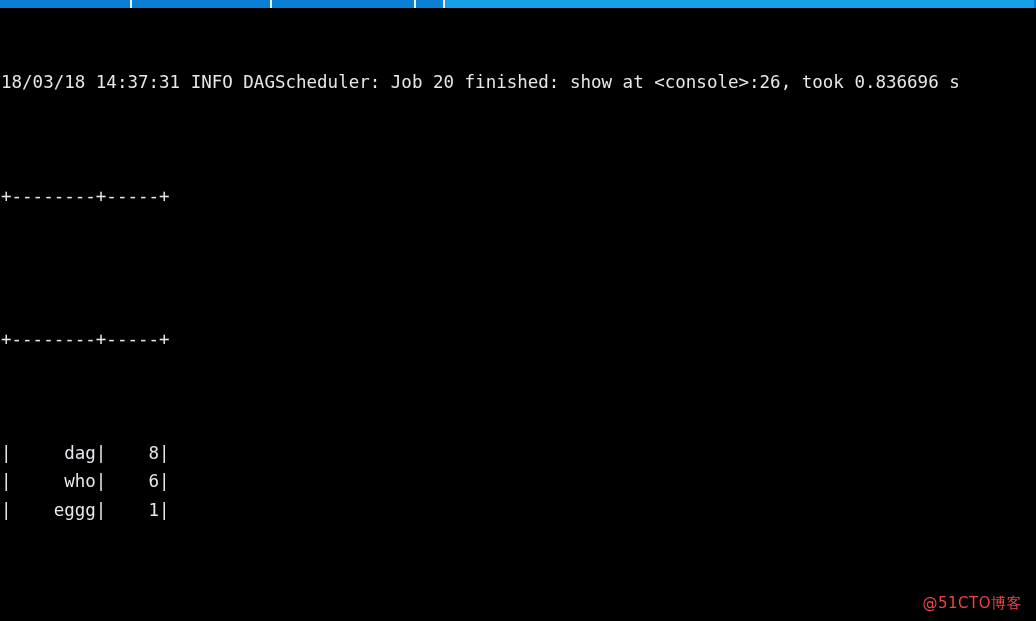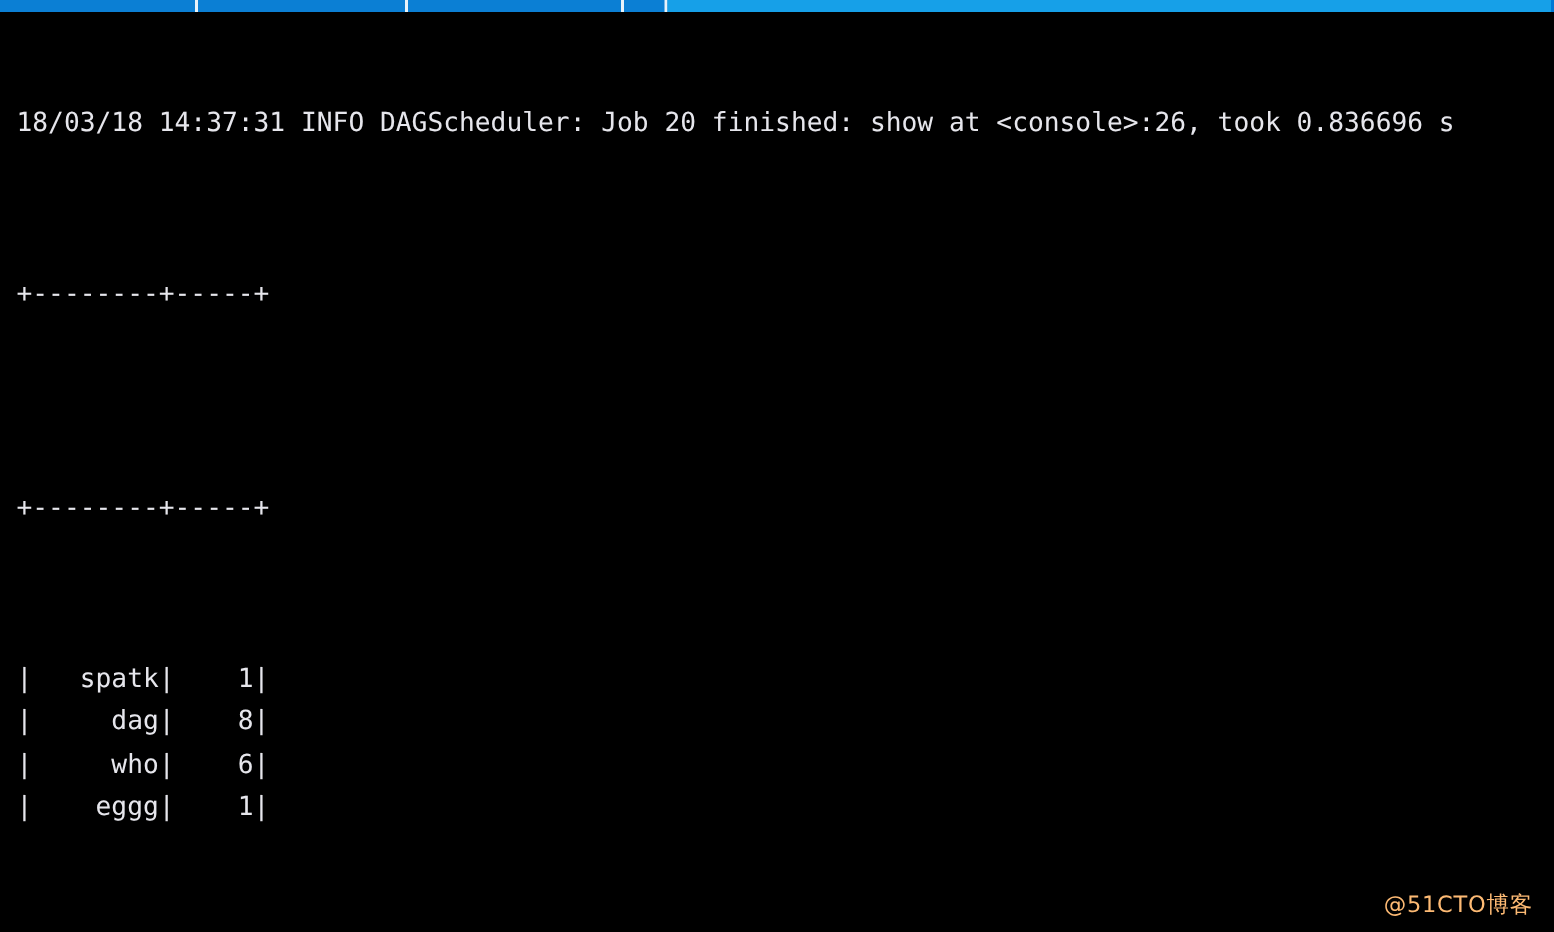--- a/index.html
+++ b/index.html
@@ -46,38 +46,38 @@
     left: 0;
     width: 1036px;
     height: 613px;
     background: #000000;
     color: #d9d9e3;
     font-family: "DejaVu Sans Mono", "Liberation Mono", monospace;
     font-size: 17.5px;
     line-height: 28.5px;
     letter-spacing: 0px;
     white-space: pre;
-    padding: 3px 0 0 11px;
+    padding: 3px 0 0 1px;
     box-sizing: border-box;
   }
   .term-line {
     white-space: pre;
     height: 28.5px;
     font-family: "DejaVu Sans Mono", "Liberation Mono", monospace;
   }
   .term-line.log  { color: #e6e6ec; }
   .term-line.rule { color: #e6e6ec; }
   .term-line.row  { color: #e6e6ec; }
 
   
   #watermark {
     position: absolute;
     right: 14px;
     bottom: 8px;
-    color: #fdba74;
+    color: #ef4444;
     font-family: "DejaVu Sans", "Liberation Sans", sans-serif;
     font-size: 15px;
     letter-spacing: 0.5px;
     user-select: none;
   }
 </style>
 </head>
 <body>
 
 <div id="titlebar">
@@ -93,20 +93,20 @@
   </div>
 
 <div id="terminal">
   <div class="term-line log">18/03/18 14:37:31 INFO DAGScheduler: Job 20 finished: show at &lt;console&gt;:26, took 0.836696 s</div>
 
   <div class="term-line rule">+--------+-----+</div>
 
 
   <div class="term-line rule">+--------+-----+</div>
 
-  <div id="table-rows"><div class="term-line row">|   spatk|    1|</div><div class="term-line row">|     dag|    8|</div><div class="term-line row">|     who|    6|</div><div class="term-line row">|    eggg|    1|</div></div>
+  <div id="table-rows"><div class="term-line row">|     dag|    8|</div><div class="term-line row">|     who|    6|</div><div class="term-line row">|    eggg|    1|</div></div>
 
   
 
   
 </div>
 
 <div id="watermark">@51CTO博客</div>
 
 </body></html>

